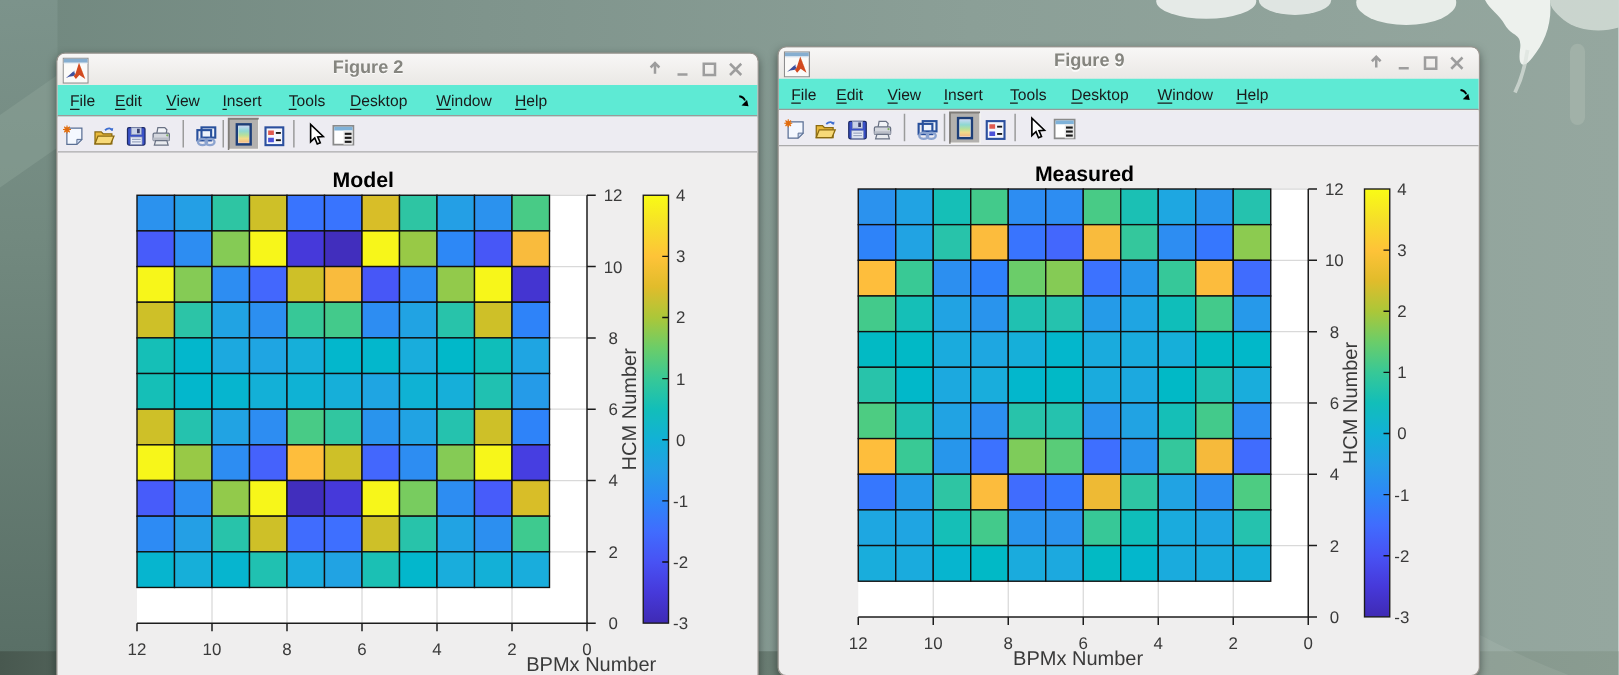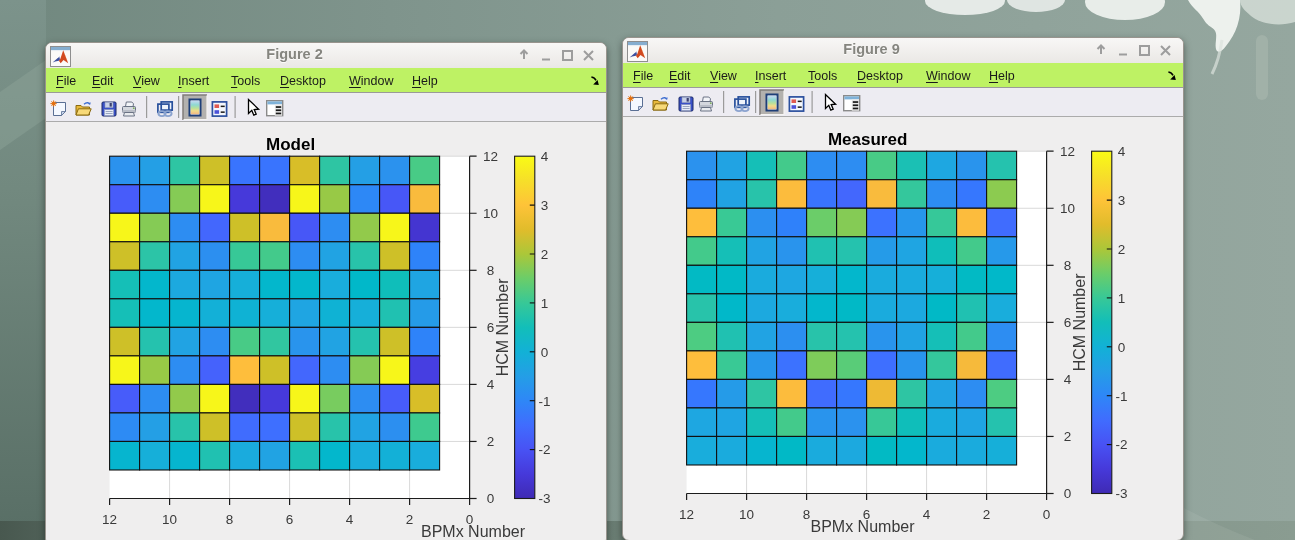--- a/index.html
+++ b/index.html
@@ -7,21 +7,21 @@
 .streaks { position:absolute; left:0; top:0; width:1295px; height:540px; }
 .win { position:absolute; width:562px; height:504px; background:#efeeee;
   border:1px solid #98948e; border-radius:7px;
   box-shadow:0 3px 7px rgba(20,25,22,0.5); overflow:hidden;margin-top:24px; }
 .tbar { position:absolute; left:0; top:0; width:100%; height:25px;
   background:linear-gradient(#f8f7f6,#eae8e5); }
 .appicon { position:absolute; left:4px; top:3px; width:21px; height:21px; }
 .ttxt { position:absolute; left:0; top:3px; width:497px; text-align:center;
   font-size:14.5px; font-weight:bold; color:#85857f; text-shadow:0 1px 0 #fcfcfb; }
 .tbtns { position:absolute; right:0px; top:0; }
-.mbar { position:absolute; left:0; top:25px; width:100%; height:25px; background:#bef264;
+.mbar { position:absolute; left:0; top:25px; width:100%; height:25px; background:#5eead4;
   border-bottom:1px solid #9a9a9a; font-size:12.5px; color:#1a1a1a; }
 .canvas { position:absolute; left:0; top:51px; width:100%; height:28px; background:#edecf2;
   border-bottom:1px solid #ababab; }
 u { text-decoration-thickness:1px; text-underline-offset:2px; }
 </style></head><body>
 <div id="desk">
  <svg class="streaks" width="1295" height="540" viewBox="0 0 1295 540">
   <defs>
    <linearGradient id="botg" x1="0" y1="0" x2="1" y2="0">
     <stop offset="0%" stop-color="#48584f"></stop>

